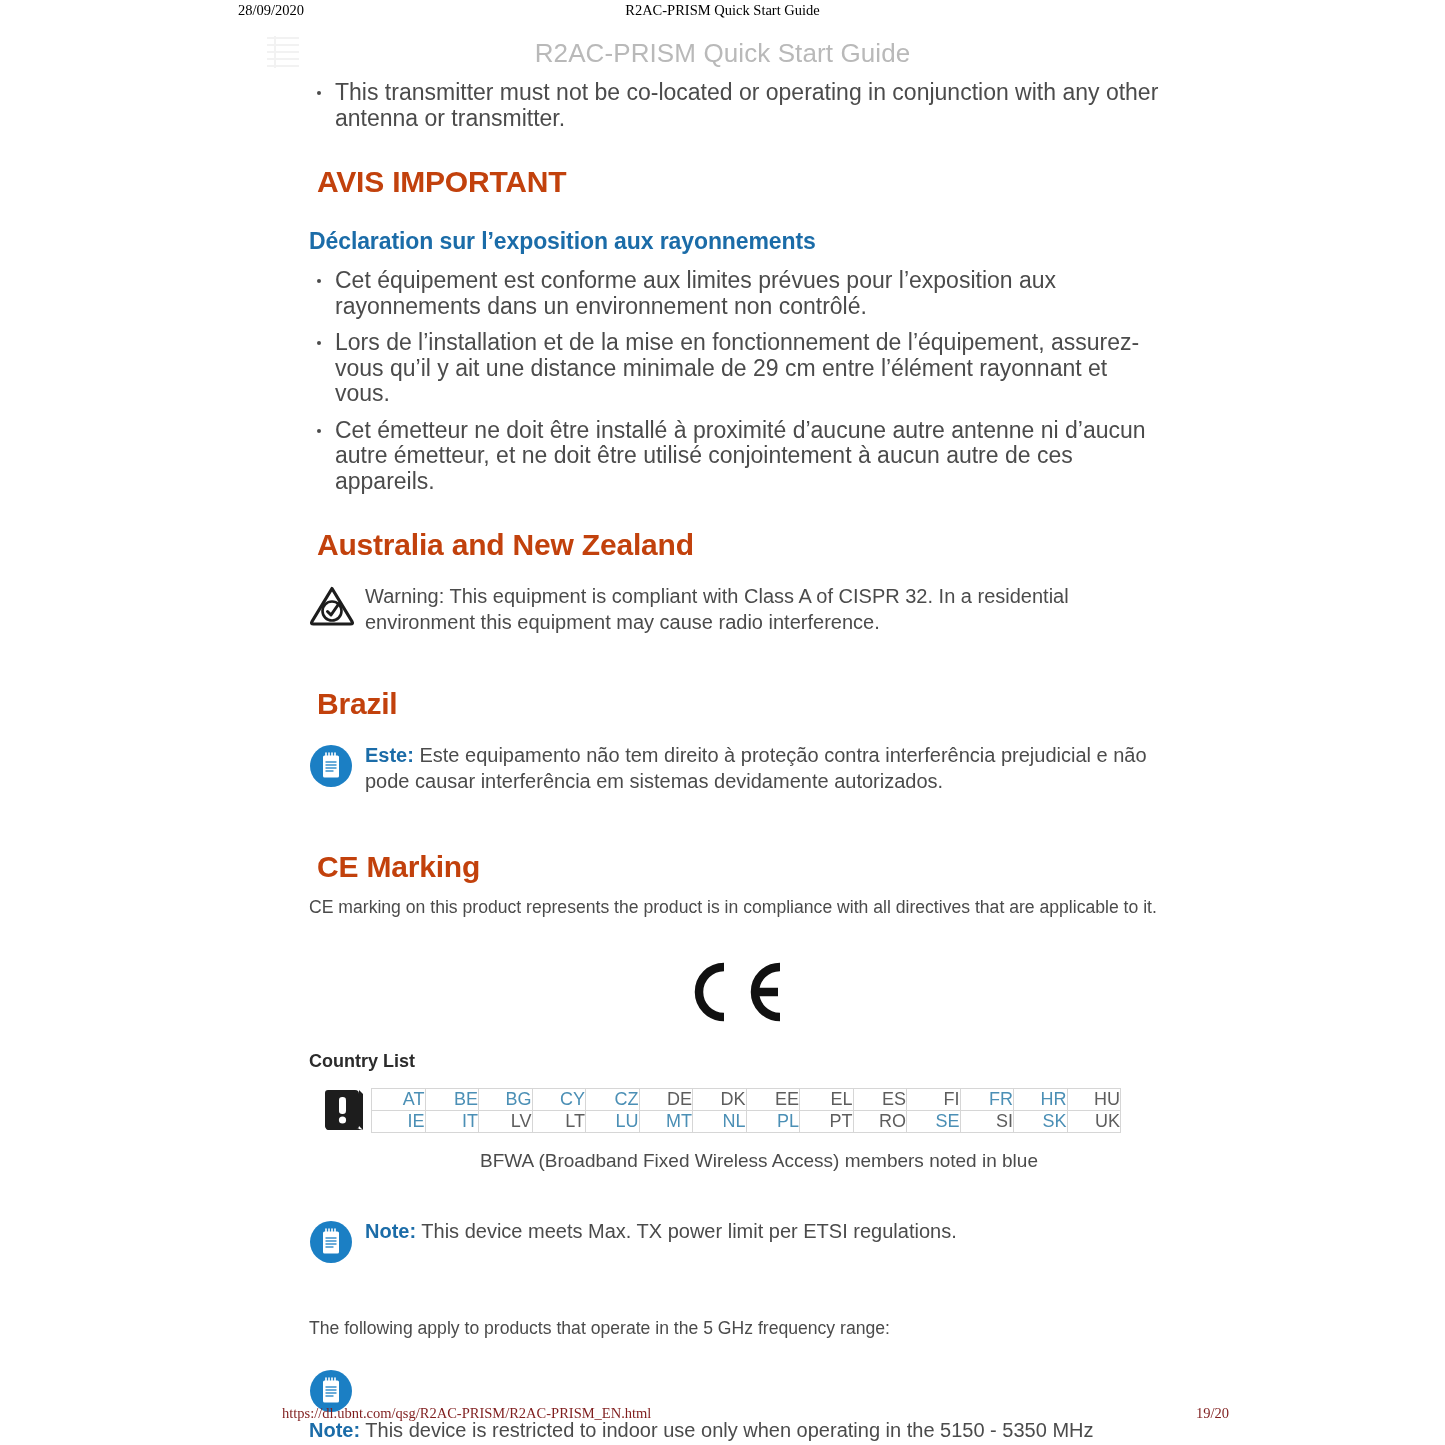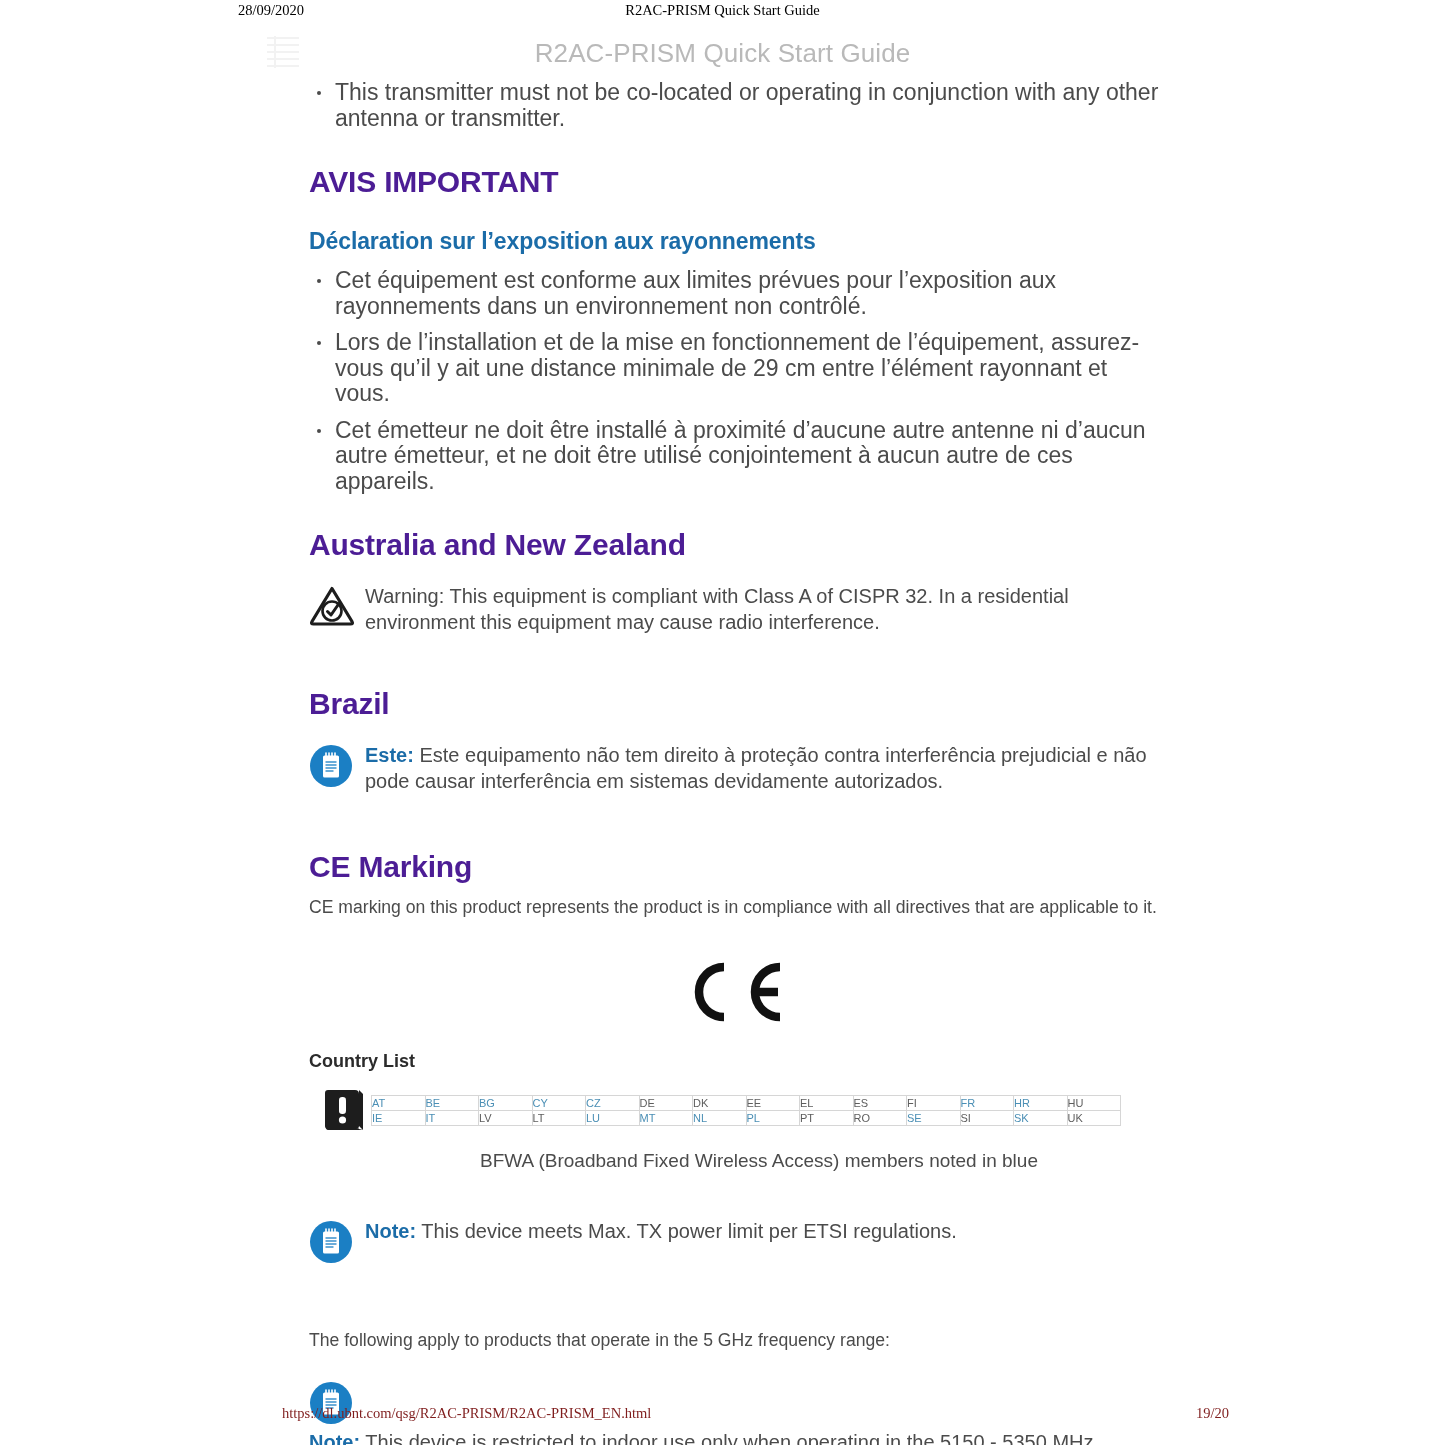--- a/index.html
+++ b/index.html
@@ -59,24 +59,24 @@
   ul.bullets li::before {
     content: "";
     position: absolute;
     left: 8px; top: 11px;
     width: 4px; height: 4px;
     border-radius: 50%;
     background: #4b4b4b;
   }
 
   h1.sec {
-    color: #4c1d95;
+    color: #c2410c;
     font-size: 30px;
     font-weight: bold;
-    margin: 34px 0 0 0;
+    margin: 34px 0 0 8px;
     line-height: 1.1;
     letter-spacing: -.2px;
   }
   h2.sub {
     color: #1b6ca8;
     font-size: 23px;
     font-weight: bold;
     margin: 30px 0 14px 0;
     line-height: 1.15;
     letter-spacing: -.1px;
@@ -126,23 +126,23 @@
   }
   .country-block .book { width: 62px; flex: 0 0 auto; padding-left: 12px; }
   table.countries {
     border-collapse: collapse;
     table-layout: fixed;
     width: 750px;
   }
   table.countries td {
     border: 1px solid #d6d6d6;
     height: 15px;
-    text-align: left;
+    text-align: right;
     vertical-align: middle;
-    font-size: 11px;
+    font-size: 18px;
     color: #5d5d5d;
     padding: 0;
   }
   table.countries td.bfwa { color: #4b8fb5; }
   .bfwa-note {
     text-align: center;
     font-size: 19px;
     color: #4b4b4b;
     margin-top: 14px;
     padding-left: 50px;
@@ -321,21 +321,21 @@
           <line x1="23" y1="9" x2="23" y2="12.6"></line>
           <line x1="26" y1="9" x2="26" y2="12.6"></line>
         </g>
       </svg>
     </div>
     <div class="ctext">
       <b>Note:</b><span> This device meets Max. TX power limit per ETSI regulations.</span>
     </div>
   </div>
 
-  <p class="body" style="margin-top:60px;">The following apply to products that operate in the 5 GHz frequency range:</p>
+  <p class="body" style="margin-top:48px;">The following apply to products that operate in the 5 GHz frequency range:</p>
 
   <div class="callout" style="margin-top:26px;flex-direction:column;">
     <div class="ico">
       <svg width="44" height="44" viewBox="0 0 44 44" aria-hidden="true">
         <circle cx="22" cy="22" r="21" fill="#1b7fc4"></circle>
         <rect x="14" y="11.5" width="16" height="22" rx="1.6" fill="#ffffff"></rect>
         <g stroke="#1b7fc4" stroke-width="1.3">
           <line x1="16.5" y1="18" x2="27.5" y2="18"></line>
           <line x1="16.5" y1="21" x2="27.5" y2="21"></line>
           <line x1="16.5" y1="24" x2="27.5" y2="24"></line>

